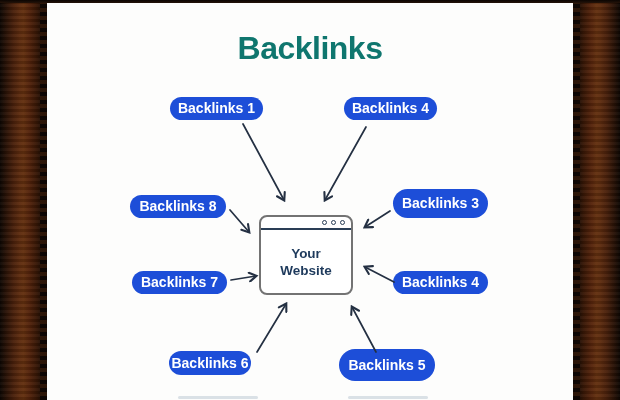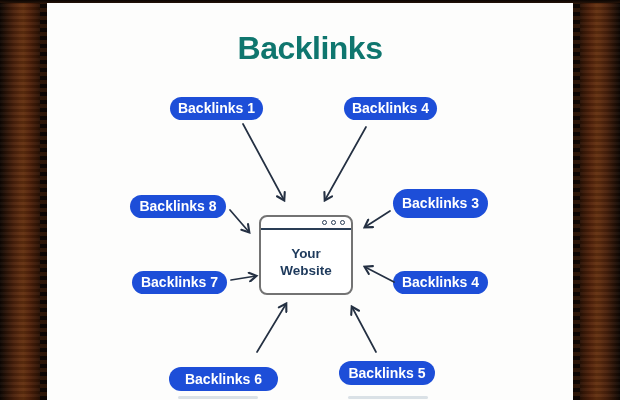--- a/index.html
+++ b/index.html
@@ -58,22 +58,22 @@
     display: flex; align-items: center; justify-content: center;
     font-size: 14px; font-weight: 700;
     white-space: nowrap;
     line-height: 1;
     padding-bottom: 1px;
   }
   .p1 { left: 170px; top:  97px; width: 93px; height: 23px; }
   .p2 { left: 344px; top:  97px; width: 93px; height: 23px; }
   .p3 { left: 393px; top: 189px; width: 95px; height: 29px; }
   .p4 { left: 393px; top: 271px; width: 95px; height: 23px; }
-  .p5 { left: 339px; top: 361px; width: 96px; height: 24px; }
-  .p6 { left: 169px; top: 367px; width: 109px; height: 24px; }
+  .p5 { left: 339px; top: 349px; width: 96px; height: 32px; }
+  .p6 { left: 169px; top: 351px; width: 82px; height: 24px; }
   .p7 { left: 132px; top: 271px; width: 95px; height: 23px; }
   .p8 { left: 130px; top: 195px; width: 96px; height: 23px; }
 
   
   .site-window {
     position: absolute; left: 259px; top: 215px; width: 94px; height: 80px;
     border: 2px solid #737373; border-radius: 8px;
     background: #ffffff;
   }
   .site-window .bar {

